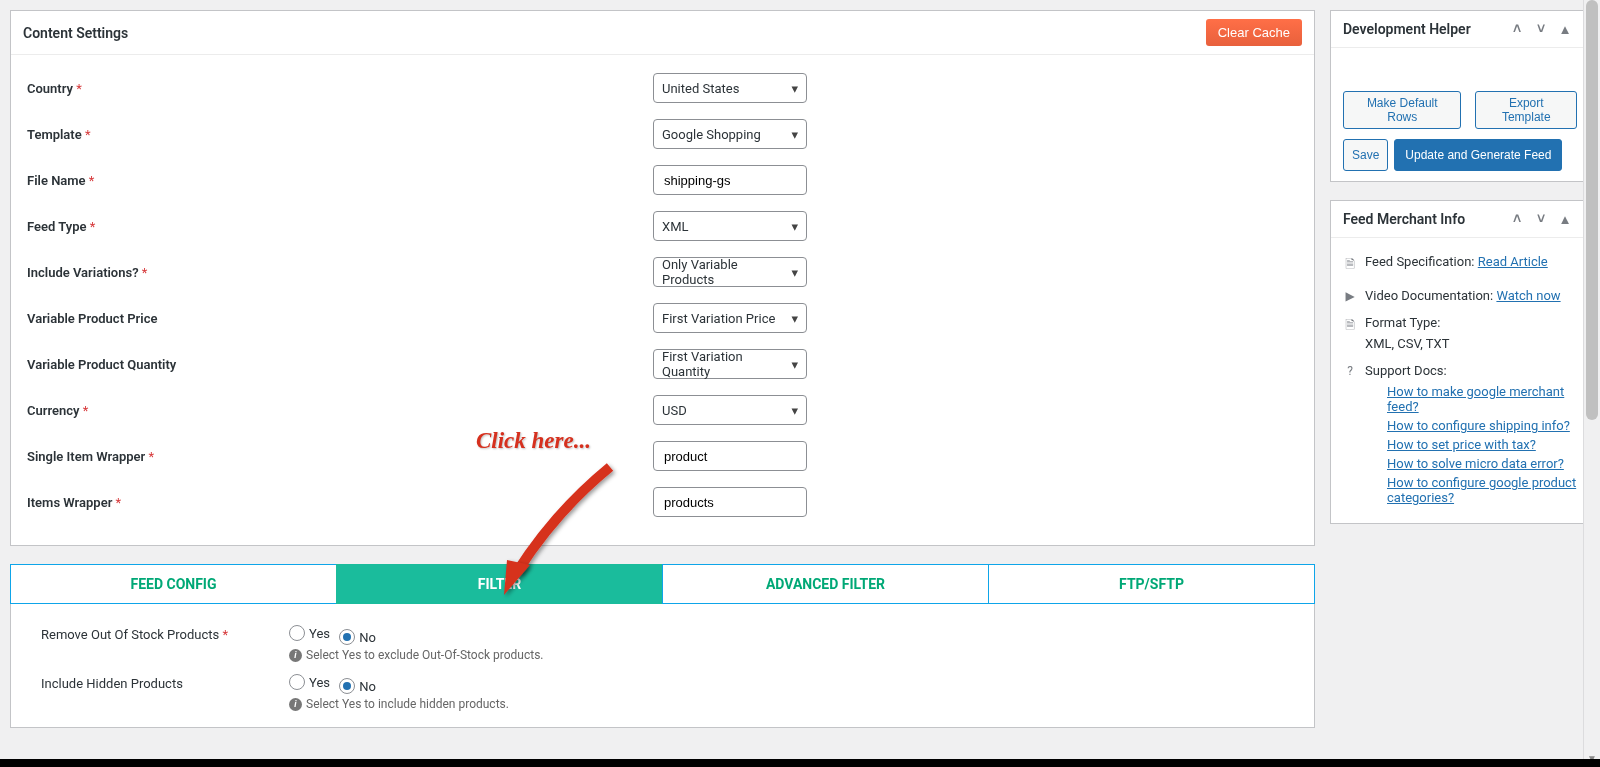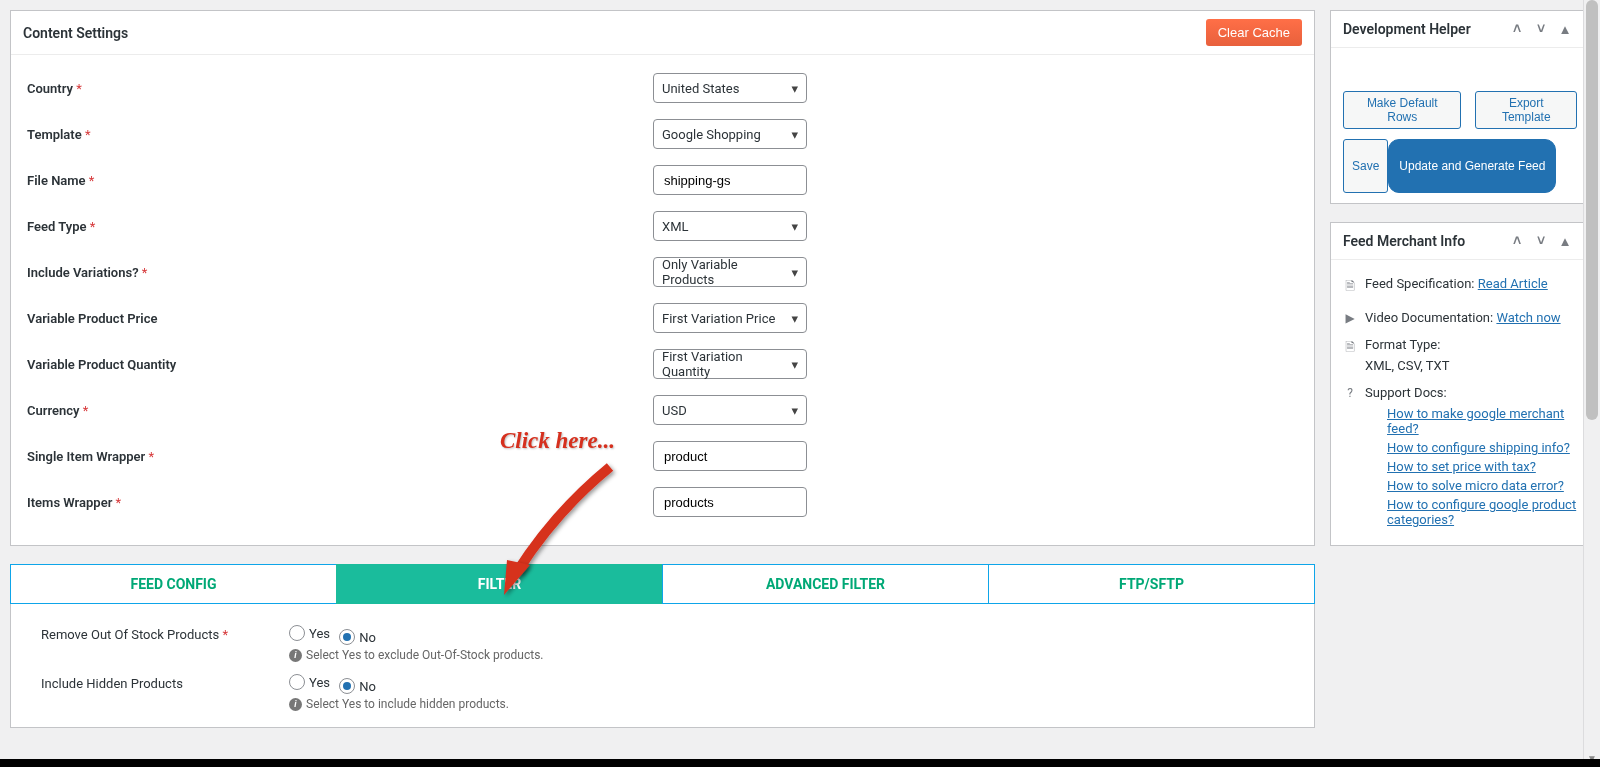--- a/index.html
+++ b/index.html
@@ -31,23 +31,23 @@
   .radio.checked .circ::after { content:""; width:8px; height:8px; background:#2271b1; border-radius:50%; }
   .hint { color:#666; font-size:12px; margin-top:3px; display:flex; align-items:center; gap:4px; }
   .hint .info { display:inline-flex; width:13px; height:13px; border-radius:50%; background:#777; color:#fff; align-items:center; justify-content:center; font-size:9px; font-style:italic; font-weight:700; }
   
   .side-panel { background:#fff; border:1px solid #c3c4c7; margin-bottom:18px; }
   .side-head { display:flex; align-items:center; justify-content:space-between; padding:10px 12px; border-bottom:1px solid #ececec; font-size:14px; font-weight:600; }
   .side-icons { display:flex; gap:0; color:#787c82; }
   .side-icons div { width:24px; text-align:center; cursor:pointer; }
   .side-body { padding:10px 12px; }
   .btn-outline { border:1px solid #2271b1; background:#f6f7f7; color:#2271b1; padding:4px 8px; border-radius:3px; font-size:12px; cursor:pointer; }
-  .btn-primary { background:#2271b1; color:#fff; border:1px solid #2271b1; padding:19px 10px; border-radius:11px; font-size:12px; cursor:pointer; }
+  .btn-primary { background:#2271b1; color:#fff; border:1px solid #2271b1; padding:8px 10px; border-radius:3px; font-size:12px; cursor:pointer; }
   .btn-row1 { display:flex; gap:14px; margin-bottom:10px;margin-top:33px; }
-  .btn-row2 { display:flex; }
+  .btn-row2 { display:flex; gap:6px; }
   .info-list { list-style:none; margin:0; padding:0; }
   .info-list li { display:flex; gap:8px; padding:6px 0; font-size:13px; align-items:flex-start; }
   .info-list .ico { width:14px; flex-shrink:0; color:#787c82; display:inline-flex; align-items:center; justify-content:center; font-size:12px; margin-top:1px; }
   .link { color:#2271b1; text-decoration:underline; cursor:pointer; }
   .sub-links { list-style:none; margin:4px 0 0 0; padding:0 0 0 22px; }
   .sub-links li { padding:2px 0; }
   .overlay-text { position:absolute; font-family: Georgia, 'Times New Roman', serif; font-style:italic; font-weight:700; color:#d6301e; font-size:23px; text-shadow:1px 1px 2px rgba(0,0,0,0.25); pointer-events:none; }
   svg.arrow { position:absolute; pointer-events:none; overflow:visible; }
   .scrollbar-track { position:fixed; right:0; top:0; bottom:0; width:17px; background:#f0f0f1; border-left:1px solid #dcdcde; }
   .scrollbar-thumb { position:absolute; left:2px; right:2px; top:0; height:420px; background:#c0c0c0; border-radius:7px; }
@@ -263,21 +263,21 @@
                   </li>
               </ul>
             </span>
           </li>
         </ul>
       </div>
     </div>
   </div>
 </div>
 
-<div class="overlay-text" style="left:500px; top:428px;">Click here...</div>
+<div class="overlay-text" style="left:476px; top:428px;">Click here...</div>
 <svg class="arrow" style="left:495px; top:452px; width:160px; height:160px;">
   <defs>
     <filter id="shadow" x="-20%" y="-20%" width="140%" height="140%">
       <feDropShadow dx="2" dy="2" stdDeviation="2" flood-color="rgba(0,0,0,0.4)"></feDropShadow>
     </filter>
   </defs>
   <path d="M 115 15 Q 60 60 22 120" stroke="#d6301e" stroke-width="10" fill="none" filter="url(#shadow)"></path>
   <polygon points="9,143 35,113 12,108" fill="#d6301e" filter="url(#shadow)"></polygon>
 </svg>
 

